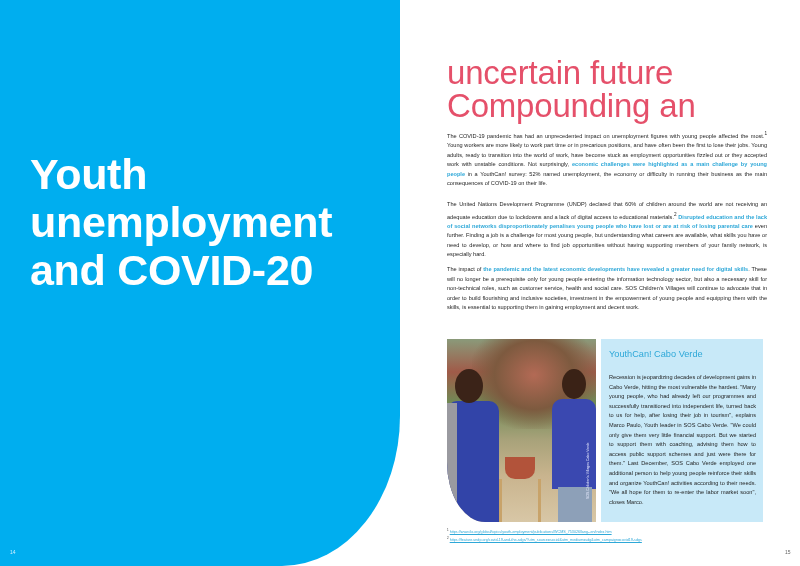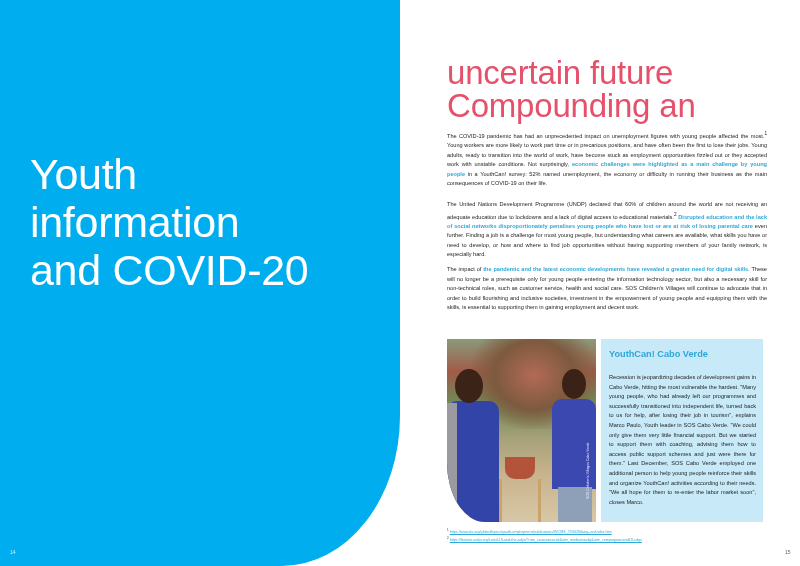--- a/index.html
+++ b/index.html
@@ -11,21 +11,21 @@
     
     .left-page { position: absolute; left: 0; top: 0; width: 400px; height: 566px; background: #ffffff; }
     .blue-panel {
       position: absolute; left: 0; top: 0; width: 400px; height: 566px;
       background: #00aeef;
       border-bottom-right-radius: 118px 150px;
     }
     .left-title {
       position: absolute; left: 30px; top: 150px; width: 360px;
       color: #ffffff; font-family: "Liberation Sans", sans-serif;
-      font-size: 43px; line-height: 48px; font-weight: 400; letter-spacing: -0.3px;
+      font-size: 43px; line-height: 48px; font-weight: 700; letter-spacing: -0.3px;
     }
     .left-title span { display: block; }
     .page-num-left {
       position: absolute; left: 10px; top: 549px; font-size: 5px; color: #cfefff;
     }
 
     
     .right-page { position: absolute; left: 400px; top: 0; width: 400px; height: 566px; }
     .heading {
       position: absolute; left: 47px; top: 56px; width: 340px;
@@ -61,40 +61,40 @@
     .photo .credit {
       position: absolute; right: 2px; top: 80px; width: 8px; height: 80px;
       writing-mode: vertical-rl; transform: rotate(180deg);
       font-size: 3.5px; color: #e8ecff; white-space: nowrap; text-align: left;
     }
 
     .callout {
       position: absolute; left: 201px; top: 339px; width: 162px; height: 183px;
       background: #c8e9f8; padding: 8px 7px 6px 8px;
     }
-    .callout-title { color: #2ea8d8; font-size: 9.2px; line-height: 11px; font-weight: 700; margin-top: 2px; margin-bottom: 13px; }
+    .callout-title { color: #2ea8d8; font-size: 9.2px; line-height: 11px; font-weight: 400; margin-top: 2px; margin-bottom: 13px; }
     .callout-body { font-size: 5.6px; line-height: 9.6px; color: #1f1f1f; text-align: justify; }
 
     .footnotes { position: absolute; left: 47px; top: 527px; width: 340px; font-size: 3.7px; line-height: 6px; color: #2ea8d8; }
     .footnotes .fn { display: block; white-space: nowrap; }
     .footnotes .fn sup { color: #333; font-size: 3px; margin-right: 1px; }
     .footnotes .fn a { color: #2ea8d8; text-decoration: underline; }
 
     .page-num-right { position: absolute; left: 385px; top: 549px; font-size: 5px; color: #666; }
   </style>
 </head>
 <body>
 
 <div class="spread">
 
   <section class="left-page">
     <div class="blue-panel"></div>
     <h1 class="left-title">
       <span>Youth</span>
-      <span>information</span>
+      <span>unemployment</span>
       <span>and COVID-20</span>
     </h1>
     <div class="page-num-left">14</div>
   </section>
 
   <section class="right-page">
     <h2 class="heading">
       <span>uncertain future</span>
       <span>Compounding an</span>
     </h2>

